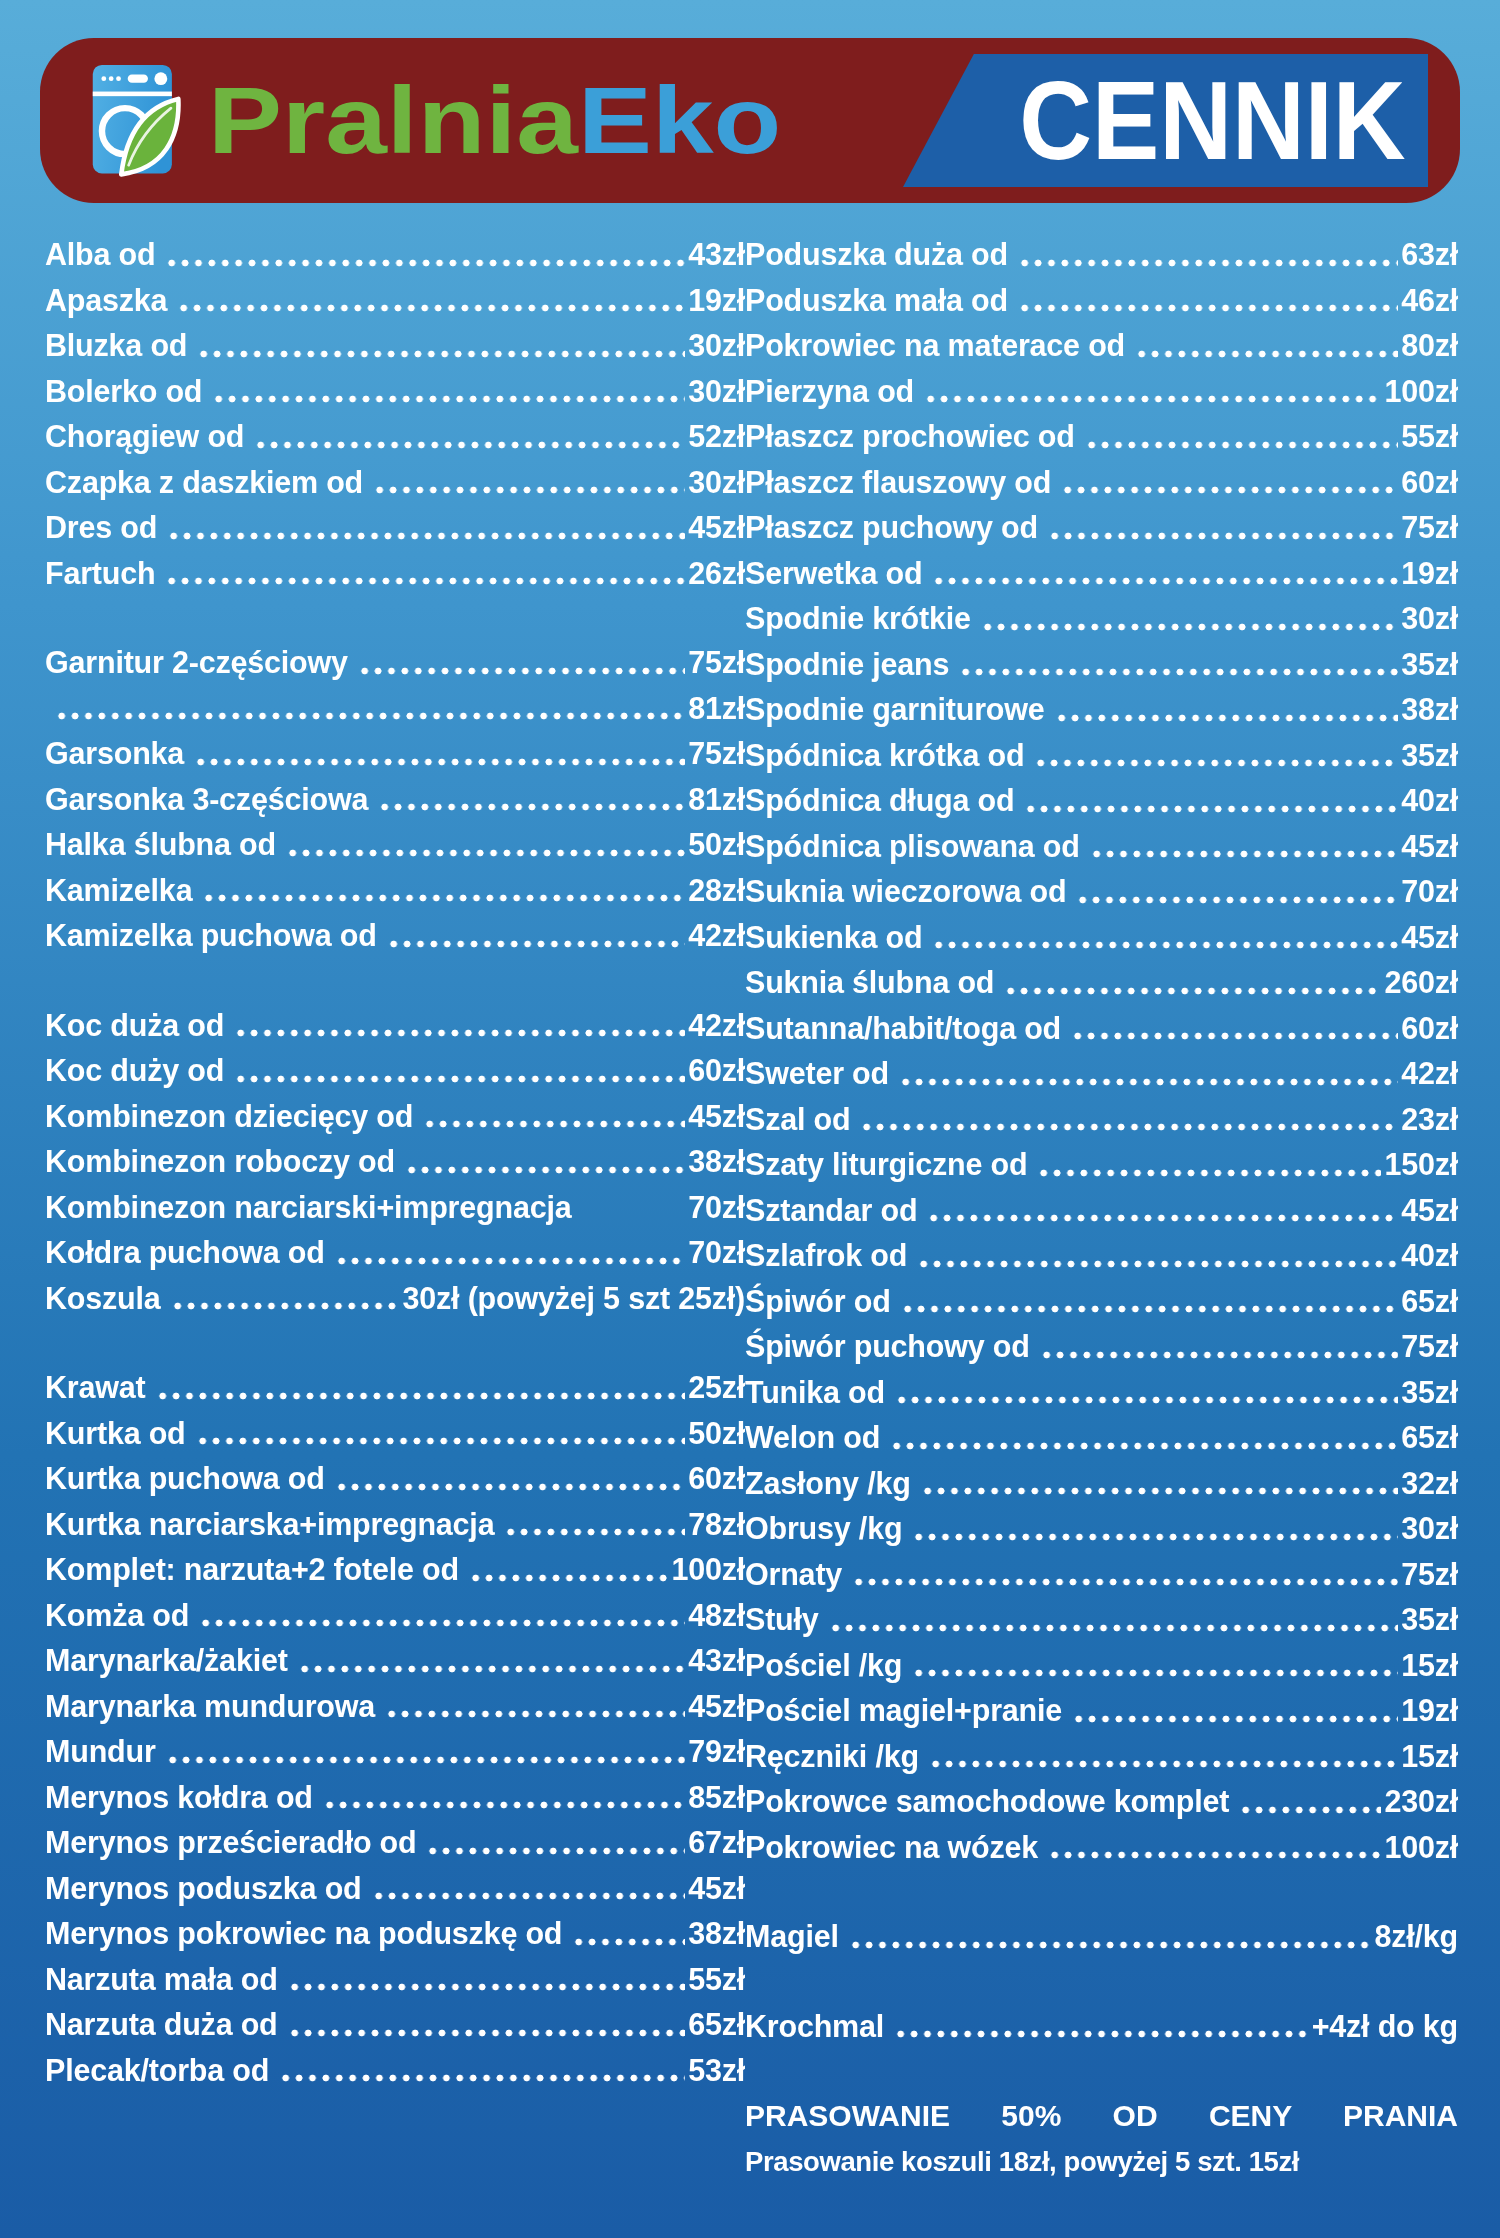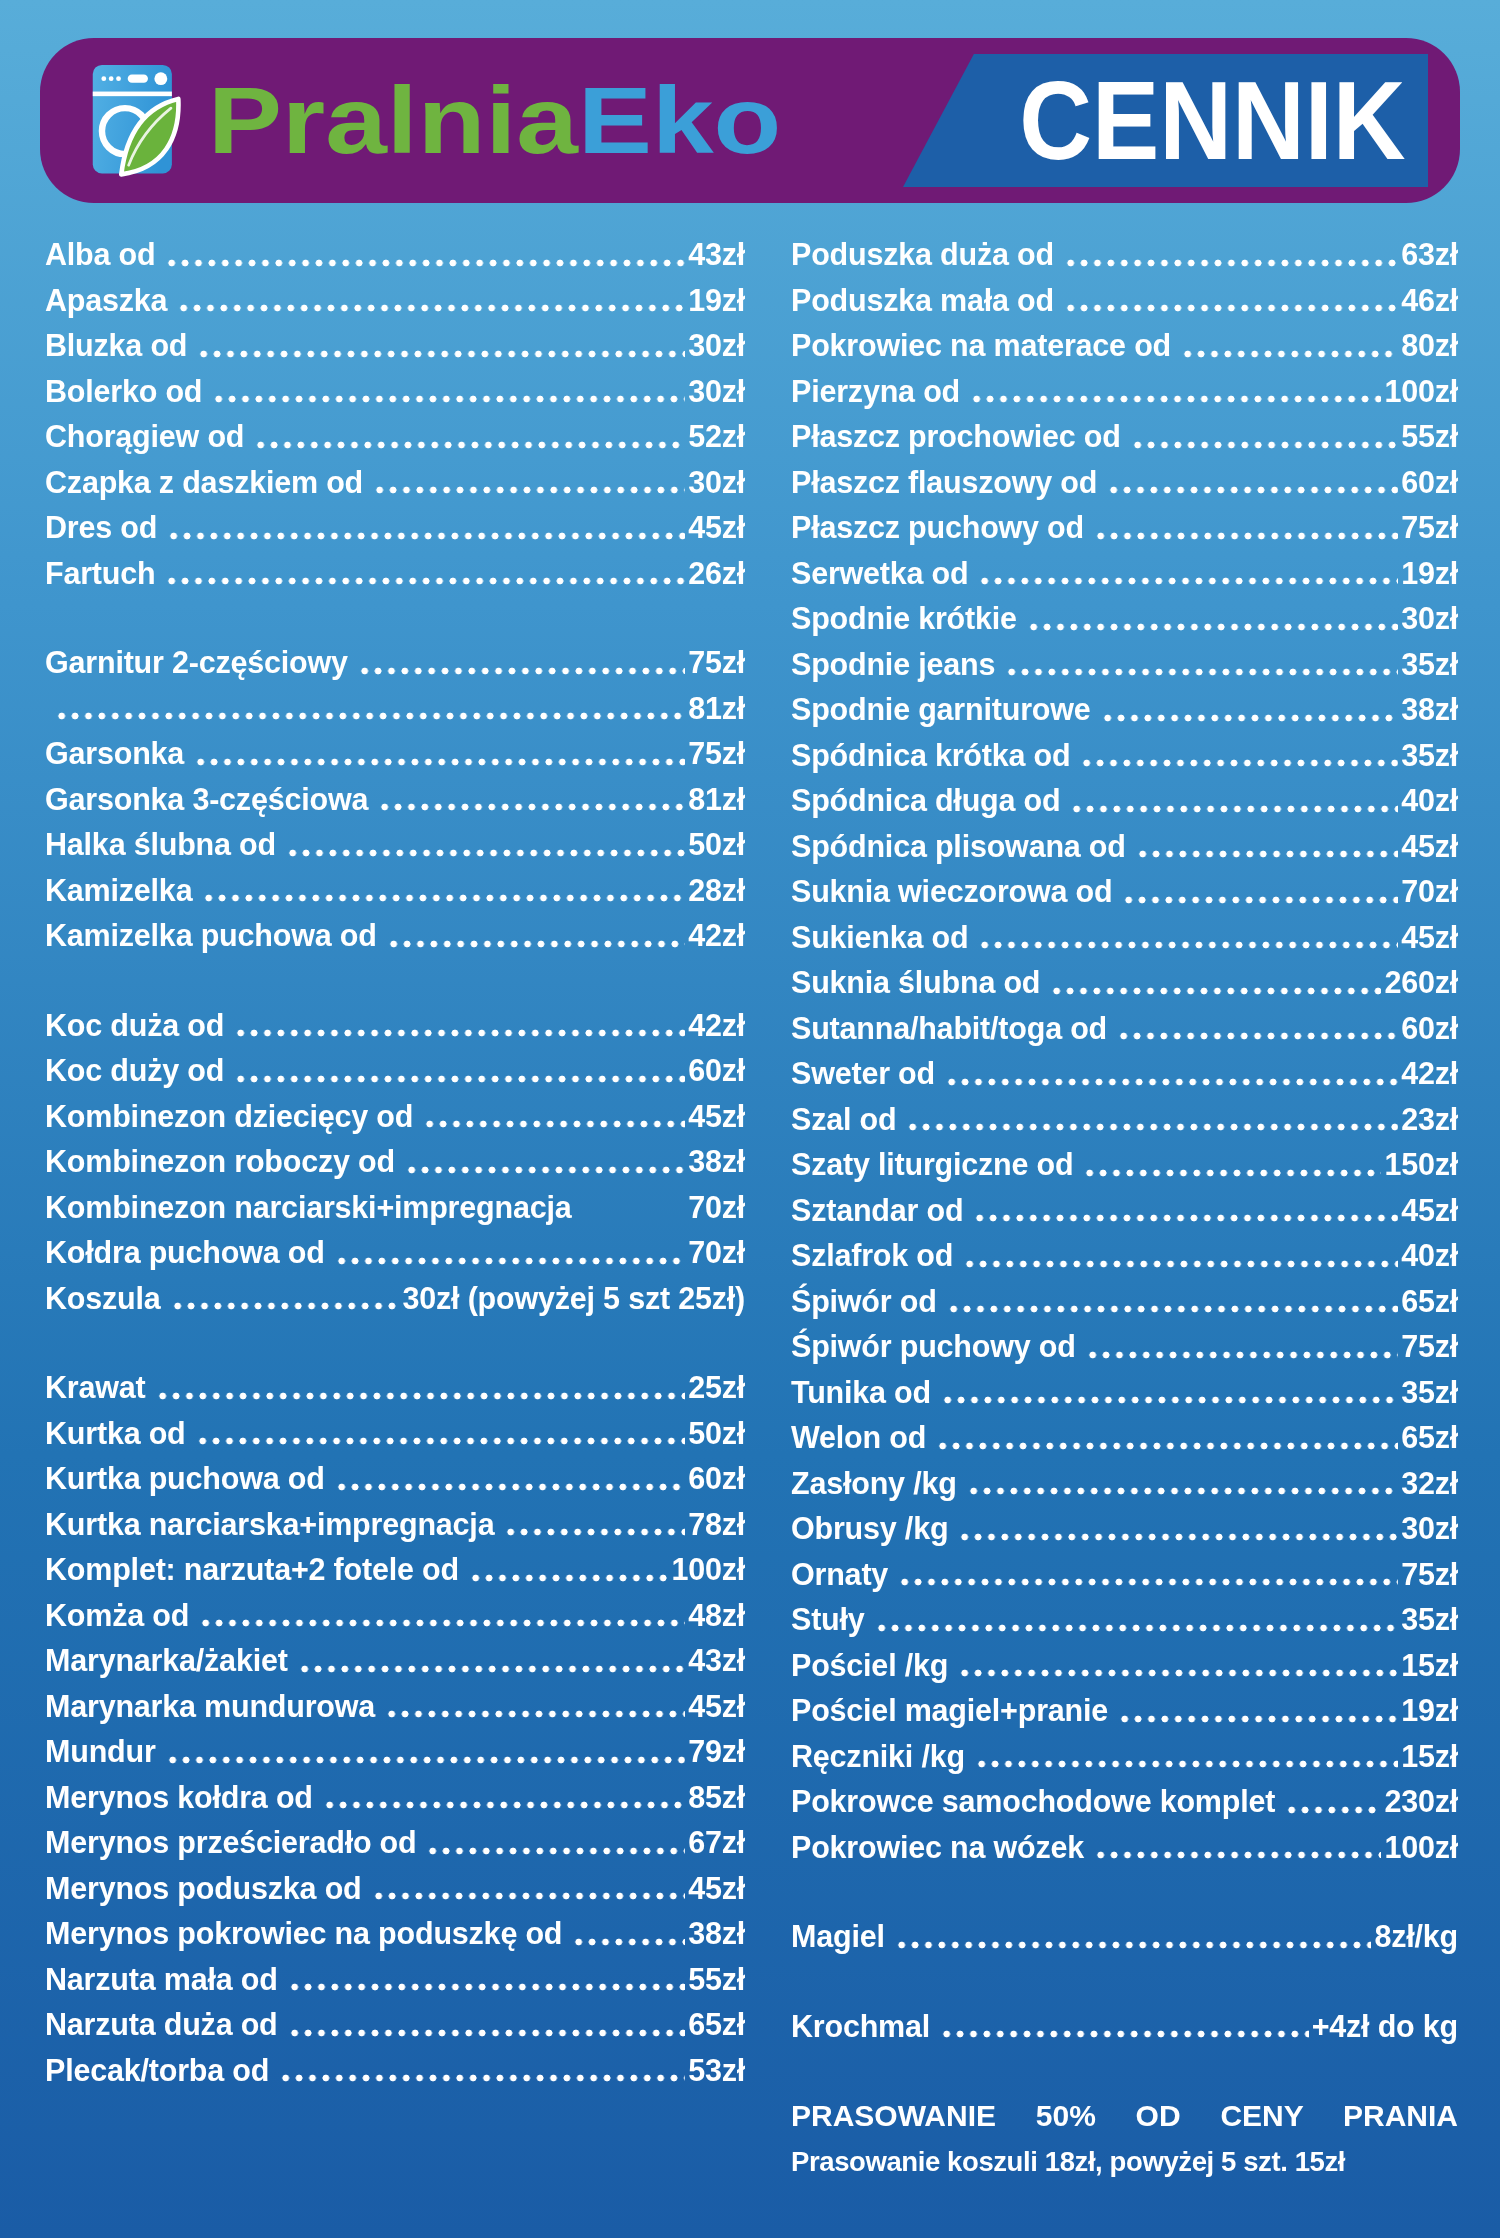--- a/index.html
+++ b/index.html
@@ -6,39 +6,39 @@
     --bg-top:#58add9; --bg-mid1:#3f95cd; --bg-mid2:#2273b4; --bg-bottom:#1a5ca6;
     --badge:#1d5fa8; --green:#6fb440; --blue:#3b9fd8; --txt:#ffffff;
   }
   html,body{margin:0;padding:0}
   body{
     width:1500px;height:2238px;overflow:hidden;
     background:linear-gradient(180deg,var(--bg-top) 0%,var(--bg-mid1) 27%,var(--bg-mid2) 65%,var(--bg-bottom) 100%);
     font-family:"Liberation Sans",sans-serif;
   }
   .card{
-    position:relative;margin:38px 40px 16px;height:165px;background:#701a75;
+    position:relative;margin:38px 40px 16px;height:165px;background:#7f1d1d;
     border-radius:54px;display:flex;align-items:center;
   }
   .logo{display:flex;align-items:center;gap:26px;padding-left:50px}
   .machine{width:92px;height:124px;flex:none}
   .brand{font-size:94px;font-weight:bold;letter-spacing:0;display:flex;
          transform:scaleX(1.18);transform-origin:left center;white-space:nowrap}
   .brand .g{color:var(--green)}
   .brand .b{color:var(--blue)}
   .badge{
     position:absolute;right:32px;top:16px;bottom:16px;width:525px;background:var(--badge);
     clip-path:polygon(13.5% 0,100% 0,100% 100%,0 100%);
     display:flex;align-items:center;justify-content:flex-end;
   }
   .badge span{
     color:#fff;font-size:112px;font-weight:bold;letter-spacing:0;
     transform:scaleX(.9);padding-left:26px;
   }
-  .cols{display:flex;padding:0 42px 0 45px;margin-top:29px;gap:46px;color:var(--txt);font-weight:bold}
+  .cols{display:flex;padding:0 42px 0 45px;margin-top:29px;color:var(--txt);font-weight:bold}
   .col{display:flex;flex-direction:column;min-width:0}
   .col-left{width:700px;flex:none}
   .col-right{flex:1}
   .row{display:flex;align-items:baseline;height:45.5px;line-height:45.5px;
        font-size:30.5px;letter-spacing:-0.2px;white-space:nowrap}
   .lbl,.prc{flex:none}
   .dots{
     flex:1;align-self:stretch;margin:0 3px 0 10px;min-width:0;
     background-image:radial-gradient(circle,#fff 3.1px,rgba(255,255,255,0) 3.7px);
     background-size:13.4px 14px;background-repeat:repeat-x;

